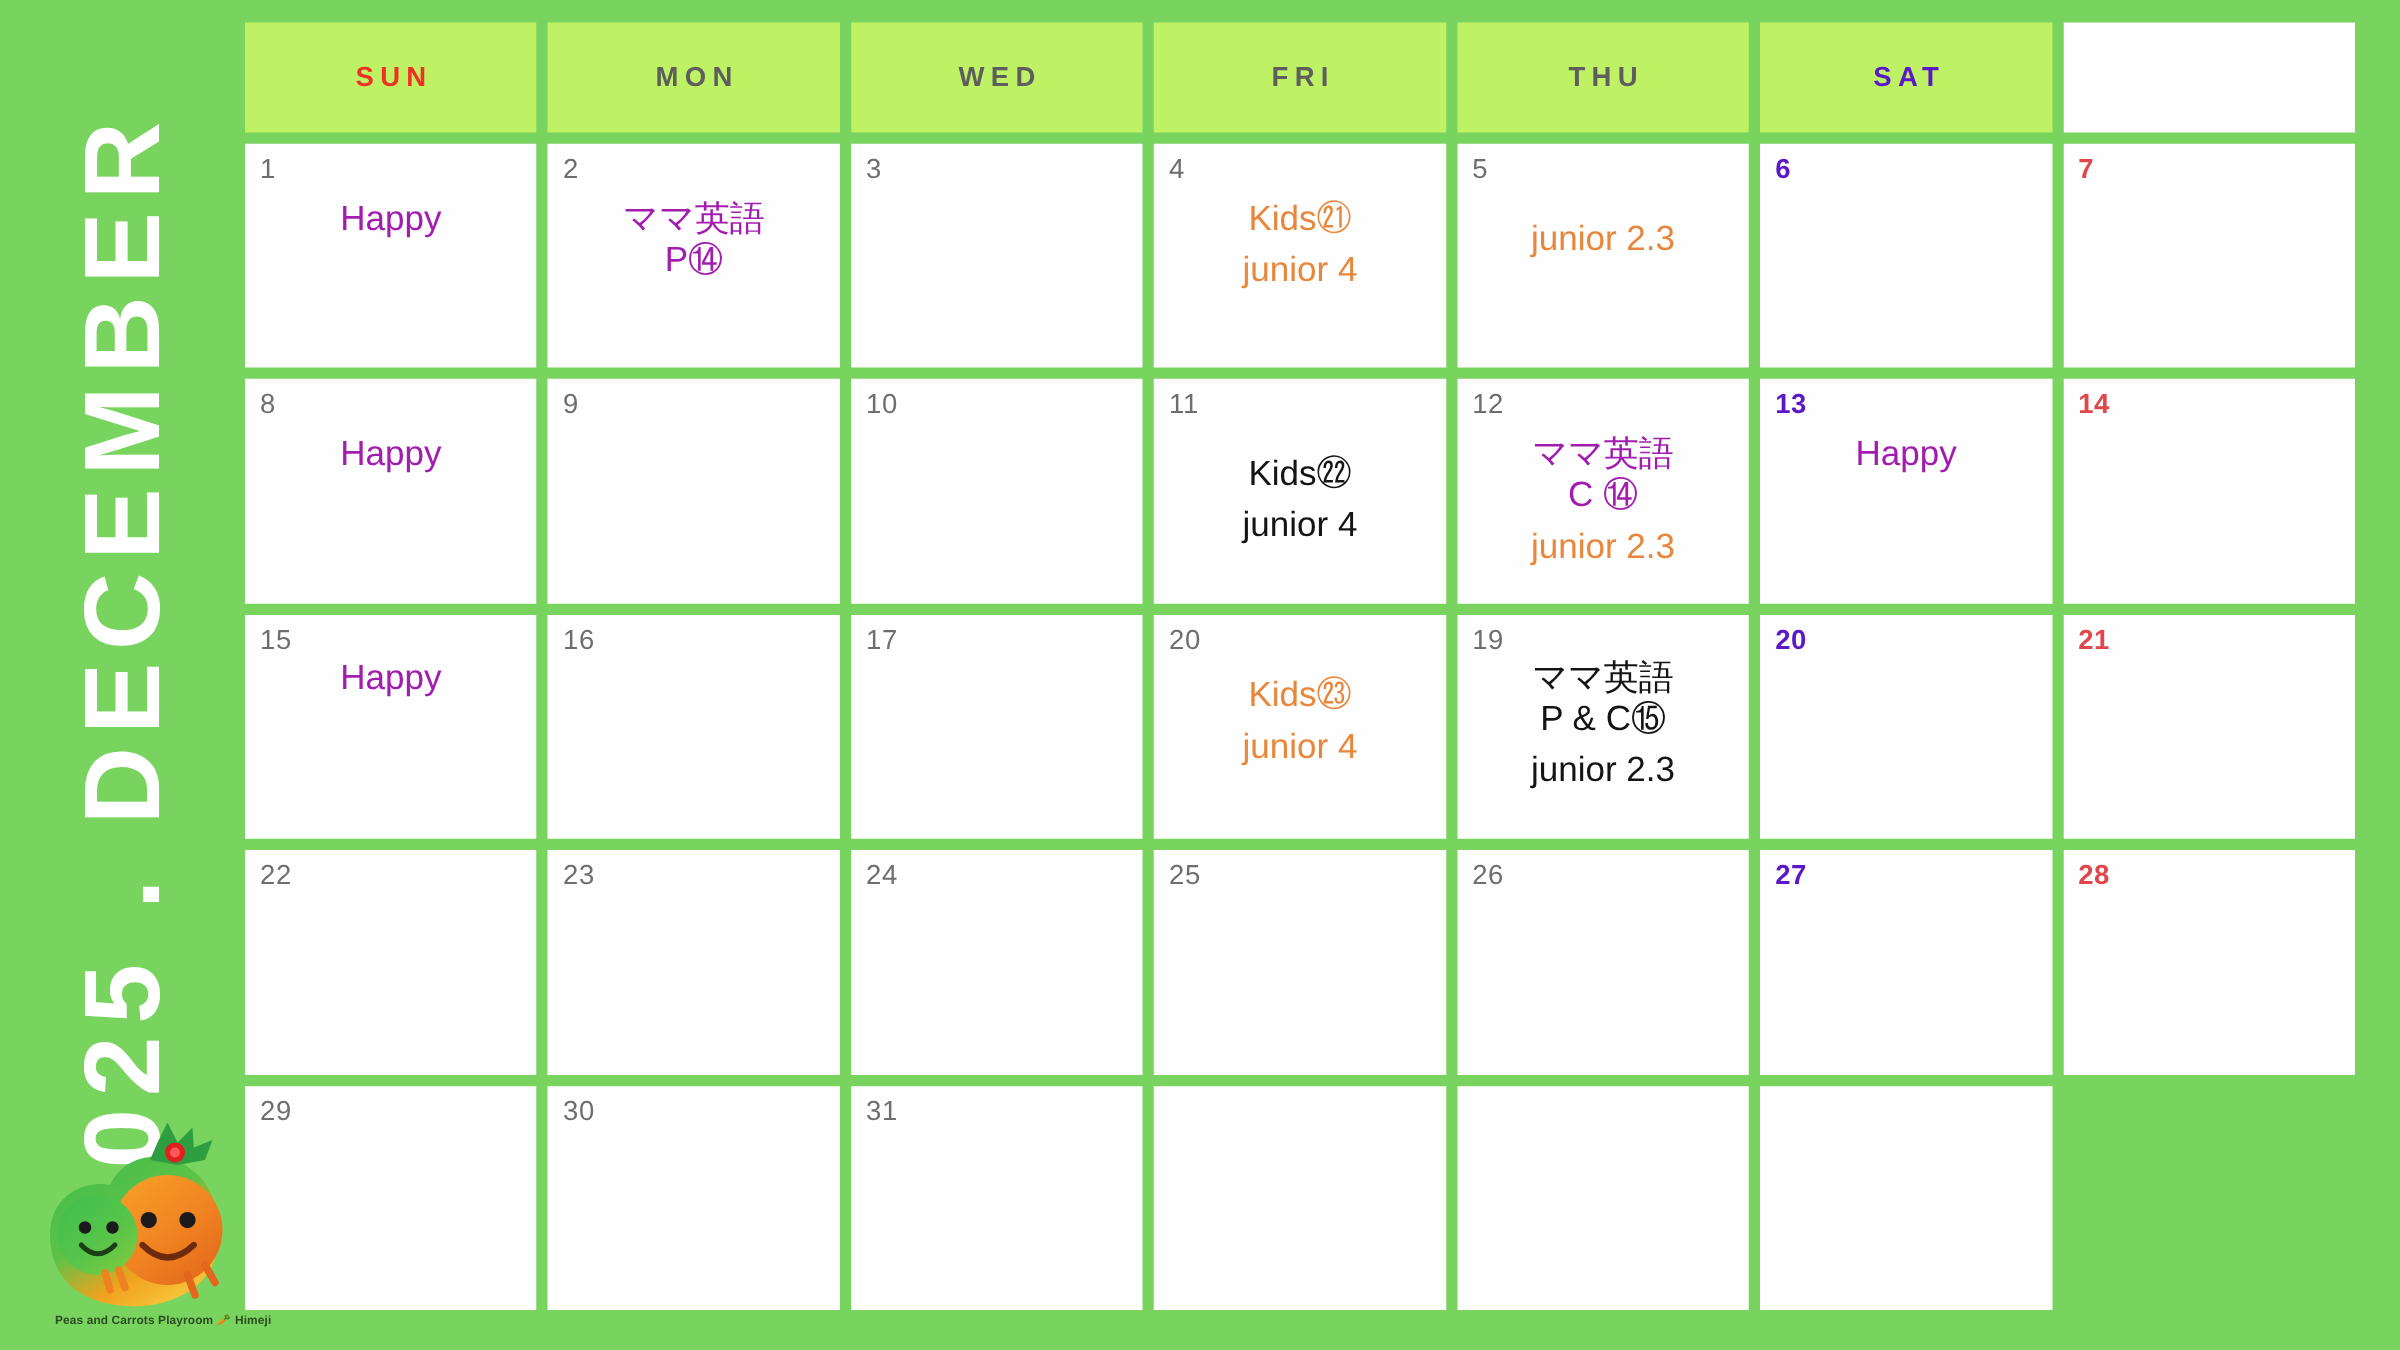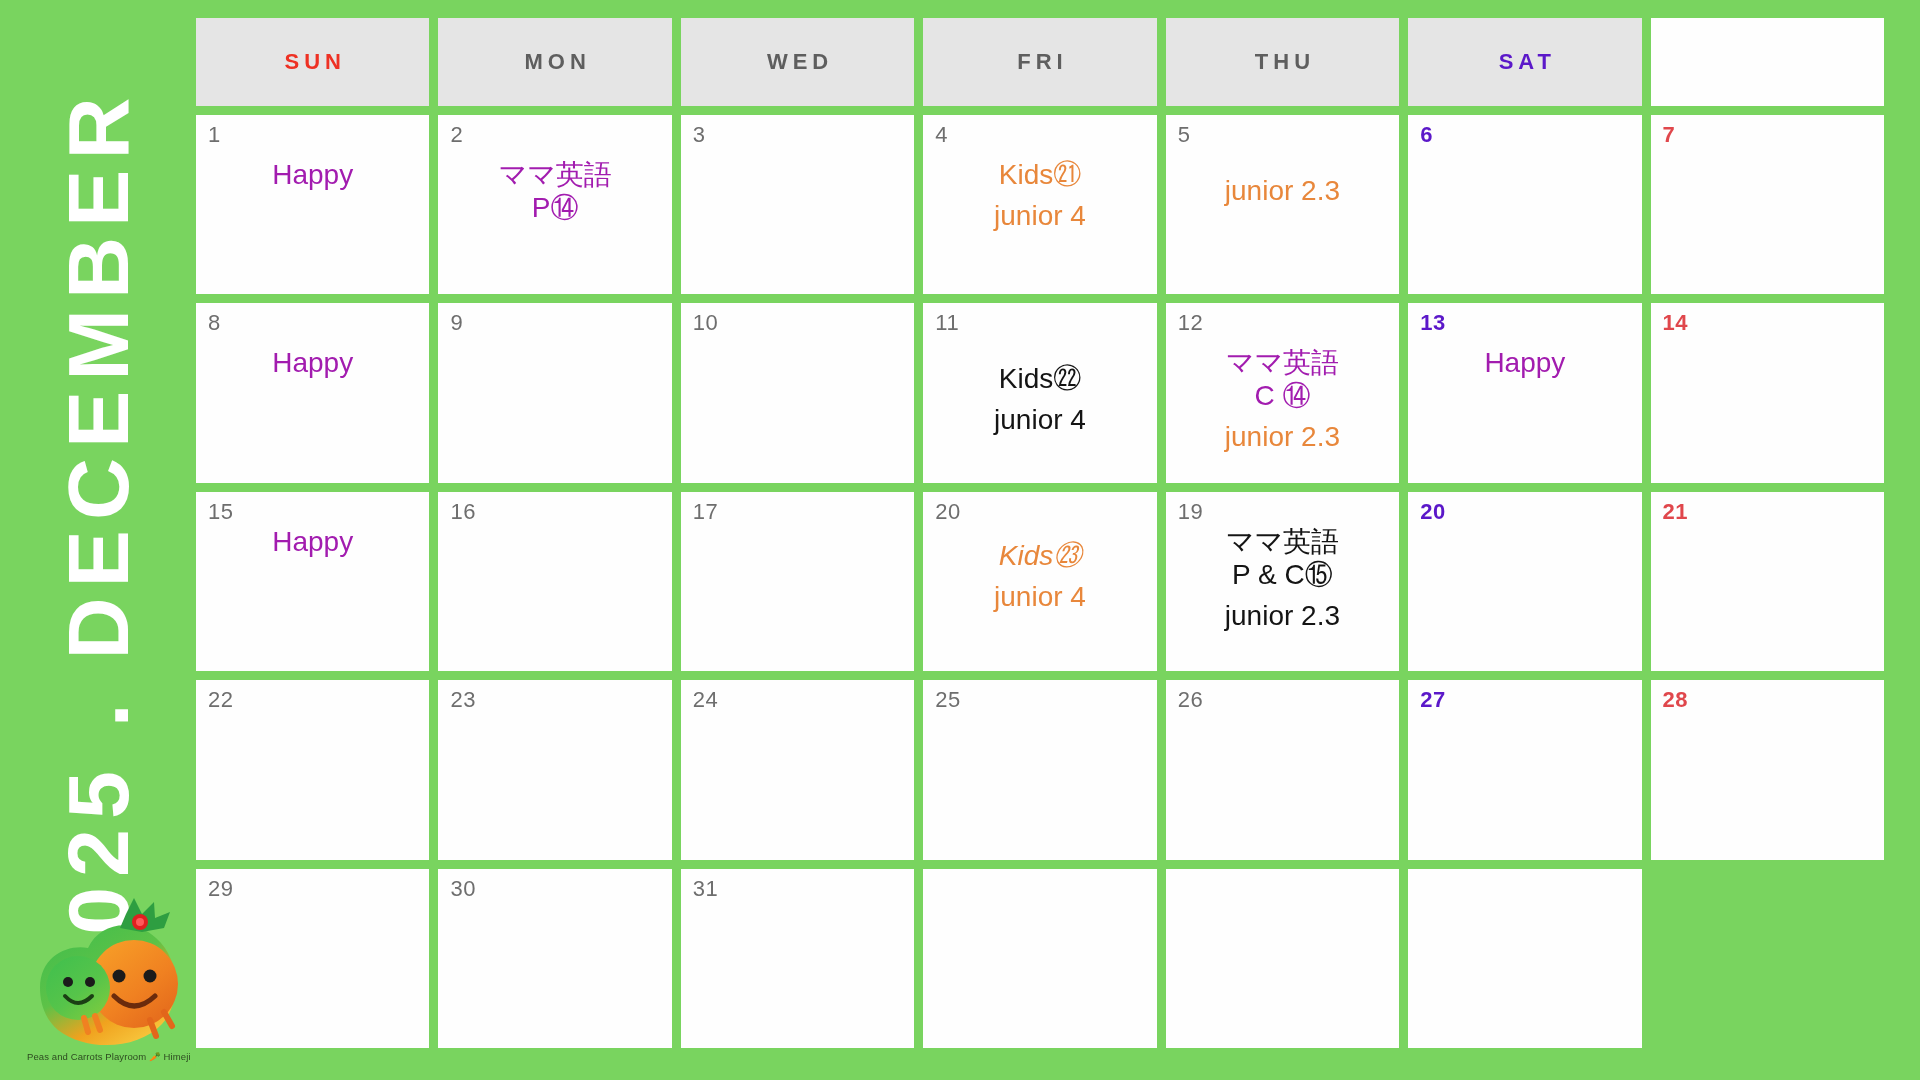--- a/index.html
+++ b/index.html
@@ -45,48 +45,49 @@
   #mascot-wrap {
     position: absolute;
     left: 22px;
     bottom: 14px;
     width: 180px;
     height: 170px;
     z-index: 6;
   }
   #mascot-caption {
     position: absolute;
-    left: 27px;
+    left: 44px;
     bottom: 18px;
     width: 190px;
     color: #2d4b20;
     font-size: 9.5px;
     letter-spacing: 0.1px;
     white-space: nowrap;
     z-index: 7;
     font-family: "Liberation Sans", "DejaVu Sans", sans-serif;
+    font-weight: bold;
   }
 
   
   #calendar {
     position: absolute;
     left: 196px;
     top: 18px;
     width: 1706px;
     height: 1046px;
     display: grid;
     grid-template-columns: repeat(7, 1fr);
     grid-template-rows: 88px repeat(5, 1fr);
     gap: 9px;
     padding-right: 18px;
     padding-bottom: 16px;
   }
 
   .dow {
-    background: #e5e5e5;
+    background: #bef264;
     display: flex;
     align-items: center;
     justify-content: center;
     font-size: 22px;
     font-weight: 700;
     letter-spacing: 5px;
     text-indent: 5px;
     color: #5E5E5E;
   }
   .dow.sun { color: #EE3124; }
@@ -130,21 +131,21 @@
     font-weight: 400;
     white-space: nowrap;
   }
   .ev.green  { color: #a21caf; }
   .ev.orange { color: #E8873B; }
   .ev.black  { color: #141414; }
   .ev .sub { display: block; }
 
   .ev.pad-top { margin-top: 10px; }
   .ev.pad-top2 { margin-top: 26px; }
-  .ev.pad-top3 { margin-top: 14px; font-style: italic; }
+  .ev.pad-top3 { margin-top: 14px; }
   .ev.gap { margin-top: 8px; }
 </style>
 </head>
 <body>
 
 <div id="month-rail">
   <div id="month-rail-text">2025 . DECEMBER</div>
 </div>
 
 <div id="mascot-wrap">

